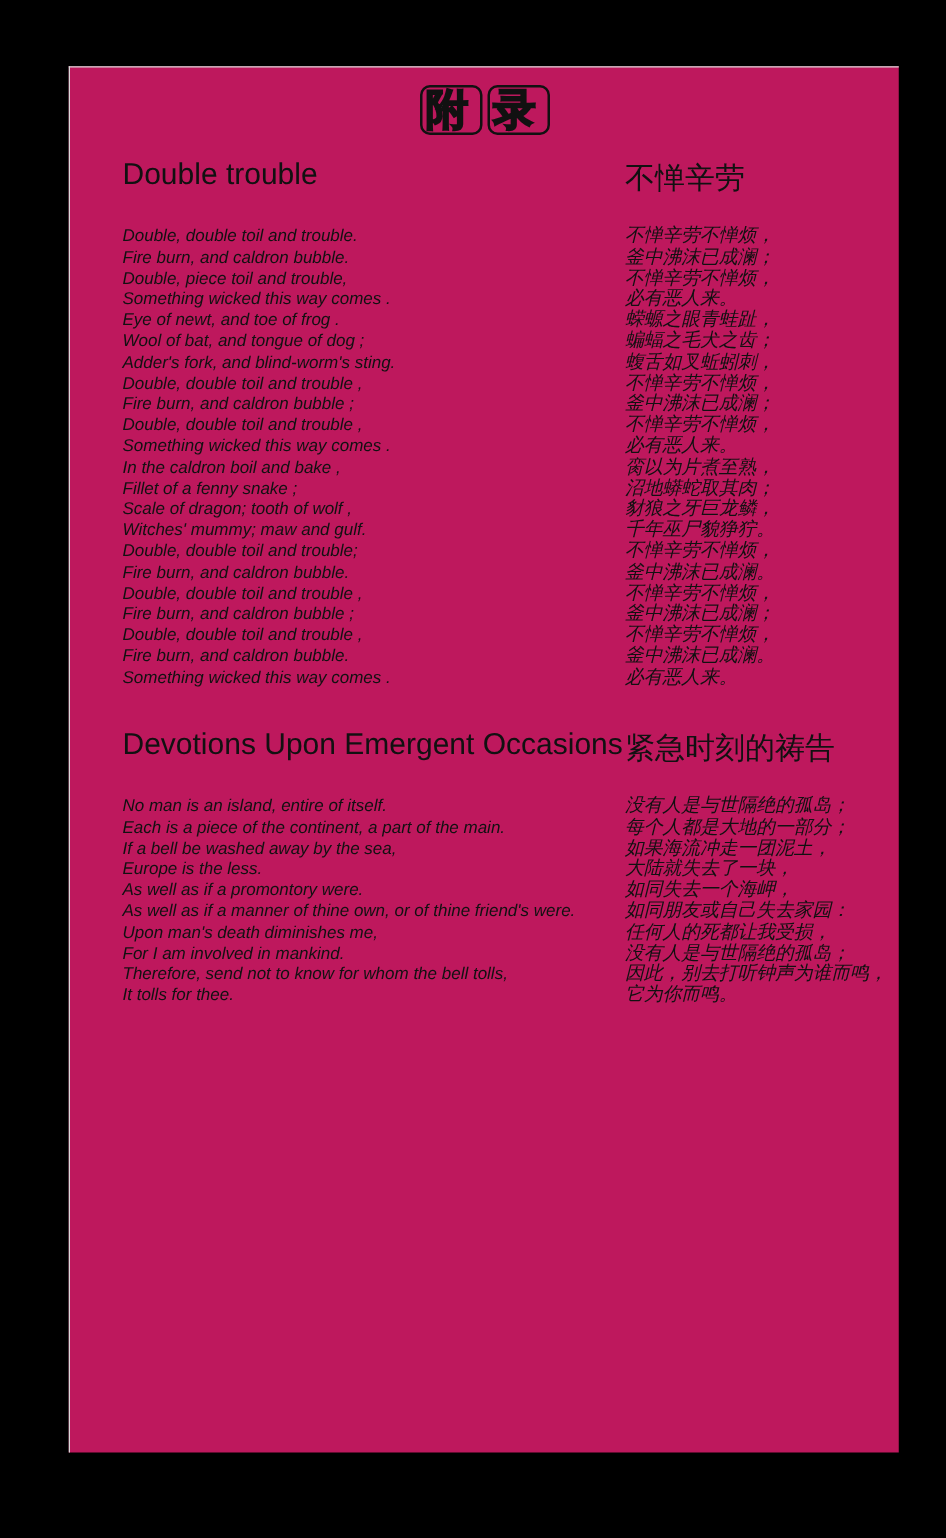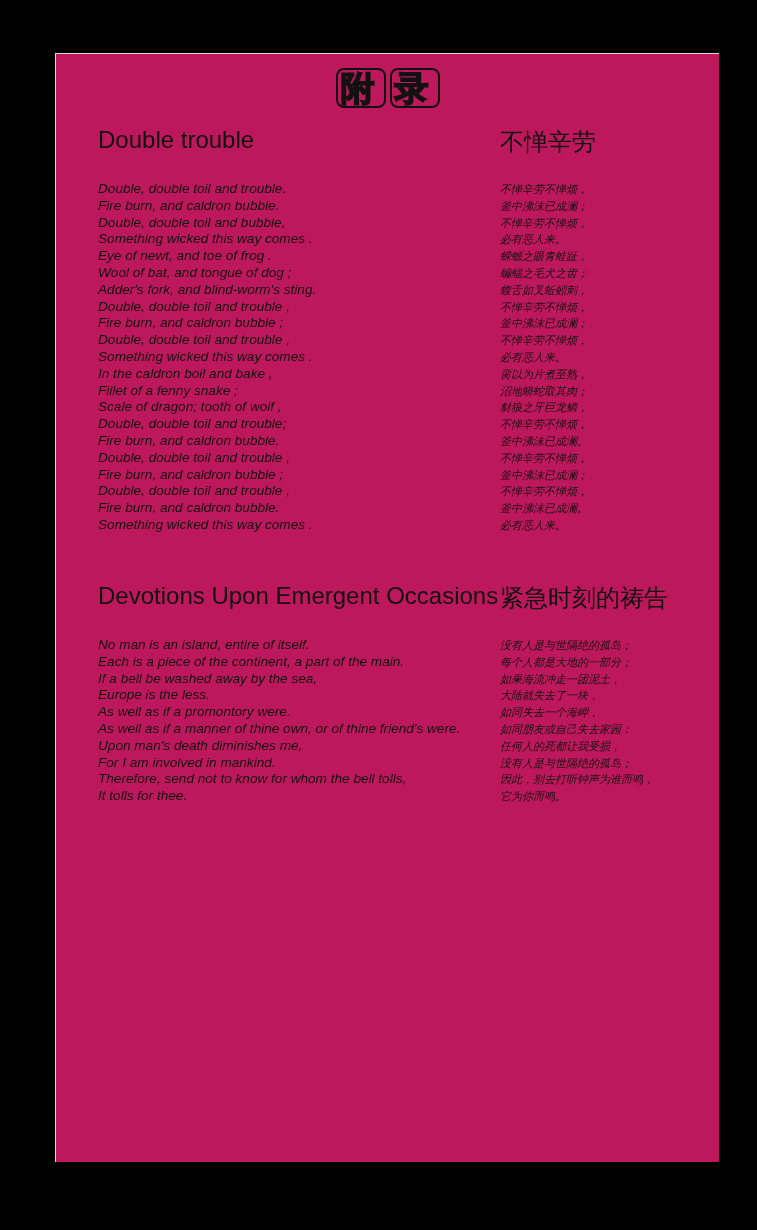--- a/index.html
+++ b/index.html
@@ -24,21 +24,21 @@
   .section { position: absolute; left: 42px; width: 600px; }
   .sec-title-en {
     position: absolute; left: 0; top: 0; font-size: 24px; color: #111; white-space: nowrap;
   }
   .sec-title-zh {
     position: absolute; left: 402px; top: 0; font-size: 24px; color: #111; white-space: nowrap;
   }
   .lines { position: absolute; left: 0; width: 600px; }
   .line { position: relative; height: 16.8px; font-size: 13.6px; line-height: 16.8px; color: #111; white-space: nowrap; font-style: italic; }
   .line .en { position: absolute; left: 0; }
-  .line .zh { position: absolute; left: 402px; font-size: 11px; }
+  .line .zh { position: absolute; left: 402px; font-size: 15px; }
 </style>
 </head>
 <body>
 
 <div class="page">
   <div class="header-title">
     <span class="glyph">附</span><span class="glyph">录</span>
   </div>
 
   <div class="section" style="top:72px;">
@@ -47,21 +47,21 @@
     <div class="lines" id="lines-0" style="top:55px;">
         <div class="line">
           <span class="en">Double, double toil and trouble.</span>
           <span class="zh">不惮辛劳不惮烦，</span>
         </div>
         <div class="line">
           <span class="en">Fire burn, and caldron bubble.</span>
           <span class="zh">釜中沸沫已成澜；</span>
         </div>
         <div class="line">
-          <span class="en">Double, double toil and bubble,</span>
+          <span class="en">Double, piece toil and trouble,</span>
           <span class="zh">不惮辛劳不惮烦，</span>
         </div>
         <div class="line">
           <span class="en">Something wicked this way comes .</span>
           <span class="zh">必有恶人来。</span>
         </div>
         <div class="line">
           <span class="en">Eye of newt, and toe of frog .</span>
           <span class="zh">蝾螈之眼青蛙趾，</span>
         </div>
@@ -93,20 +93,24 @@
           <span class="en">In the caldron boil and bake ,</span>
           <span class="zh">脔以为片煮至熟，</span>
         </div>
         <div class="line">
           <span class="en">Fillet of a fenny snake ;</span>
           <span class="zh">沼地蟒蛇取其肉；</span>
         </div>
         <div class="line">
           <span class="en">Scale of dragon; tooth of wolf ,</span>
           <span class="zh">豺狼之牙巨龙鳞，</span>
+        </div>
+        <div class="line">
+          <span class="en">Witches' mummy; maw and gulf.</span>
+          <span class="zh">千年巫尸貌狰狞。</span>
         </div>
         <div class="line">
           <span class="en">Double, double toil and trouble;</span>
           <span class="zh">不惮辛劳不惮烦，</span>
         </div>
         <div class="line">
           <span class="en">Fire burn, and caldron bubble.</span>
           <span class="zh">釜中沸沫已成澜。</span>
         </div>
         <div class="line">

